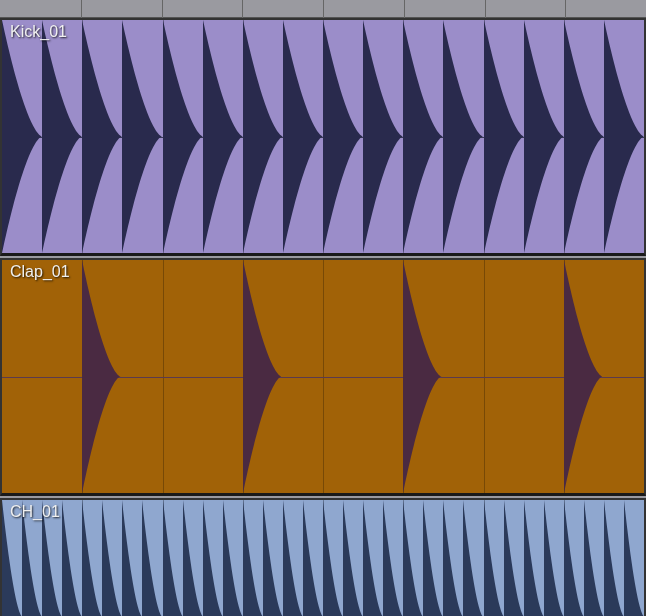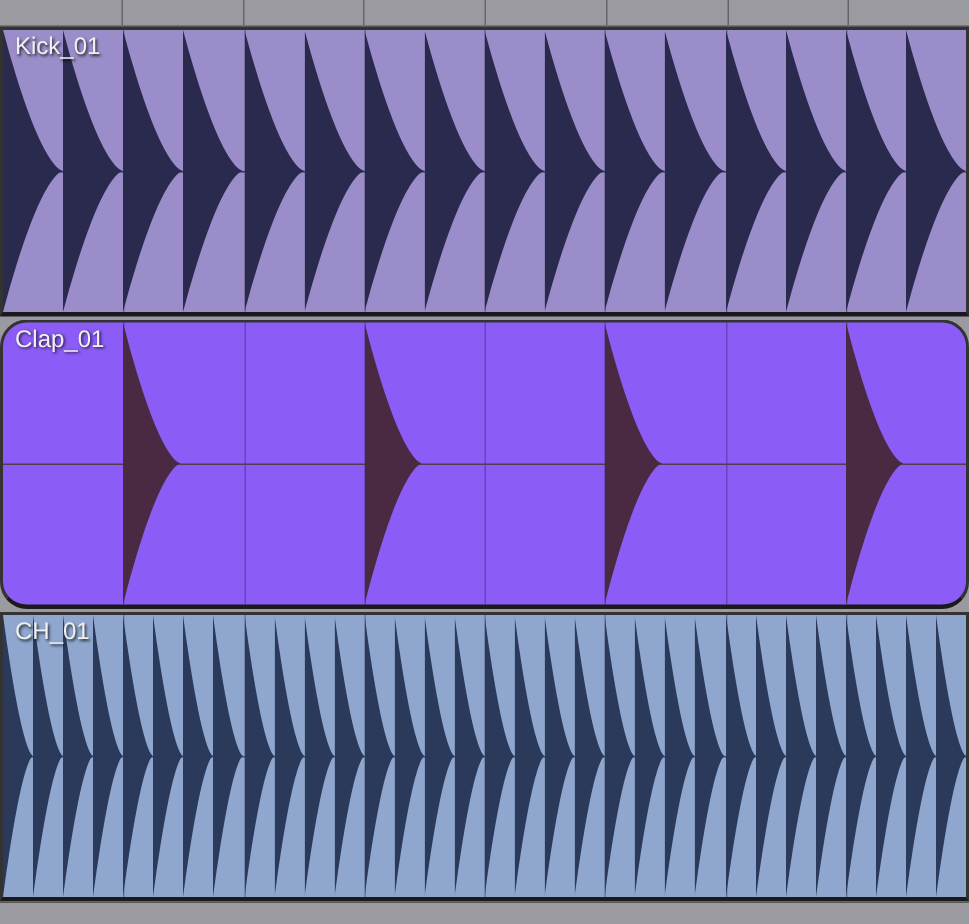--- a/index.html
+++ b/index.html
@@ -19,21 +19,21 @@
     height: 18px;
     background: #666;
   }
   
   .tracks { width: 100%; }
   
   .track {
     border: 2px solid #333;
     border-bottom: 3px solid #1a1a1a;
     position: relative;
-    height: 193px;
+    height: 238px;
     margin-bottom: 2px;
   }
   .track:last-child { margin-bottom: 0; padding-left: 44px; }
   
   .track-label {
     position: absolute;
     top: 0;
     left: 0;
     padding: 3px 8px;
     font-size: 16px;
@@ -175,21 +175,21 @@
             <path d="M0,50 L0.00,0.00 L2.50,1.98 L5.00,3.94 L7.50,5.86 L10.00,7.76 L12.50,9.62 L15.00,11.45 L17.50,13.25 L20.00,15.01 L22.50,16.75 L25.00,18.45 L27.50,20.11 L30.00,21.74 L32.50,23.34 L35.00,24.90 L37.50,26.43 L40.00,27.92 L42.50,29.37 L45.00,30.79 L47.50,32.17 L50.00,33.51 L52.50,34.81 L55.00,36.06 L57.50,37.28 L60.00,38.46 L62.50,39.59 L65.00,40.68 L67.50,41.72 L70.00,42.72 L72.50,43.66 L75.00,44.56 L77.50,45.40 L80.00,46.19 L82.50,46.93 L85.00,47.60 L87.50,48.21 L90.00,48.74 L92.50,49.21 L95.00,49.59 L97.50,49.86 L100.00,50.00 L100,50 L100.00,50.00 L97.50,50.14 L95.00,50.41 L92.50,50.79 L90.00,51.26 L87.50,51.79 L85.00,52.40 L82.50,53.07 L80.00,53.81 L77.50,54.60 L75.00,55.44 L72.50,56.34 L70.00,57.28 L67.50,58.28 L65.00,59.32 L62.50,60.41 L60.00,61.54 L57.50,62.72 L55.00,63.94 L52.50,65.19 L50.00,66.49 L47.50,67.83 L45.00,69.21 L42.50,70.63 L40.00,72.08 L37.50,73.57 L35.00,75.10 L32.50,76.66 L30.00,78.26 L27.50,79.89 L25.00,81.55 L22.50,83.25 L20.00,84.99 L17.50,86.75 L15.00,88.55 L12.50,90.38 L10.00,92.24 L7.50,94.14 L5.00,96.06 L2.50,98.02 L0.00,100.00 Z" fill="#292a4d"></path>
           </svg>
         </div>
         <div class="hit" style="left: 93.75%; width: 6.25%;">
           <svg viewBox="0 0 100 100" preserveAspectRatio="none">
             <path d="M0,50 L0.00,0.00 L2.50,1.98 L5.00,3.94 L7.50,5.86 L10.00,7.76 L12.50,9.62 L15.00,11.45 L17.50,13.25 L20.00,15.01 L22.50,16.75 L25.00,18.45 L27.50,20.11 L30.00,21.74 L32.50,23.34 L35.00,24.90 L37.50,26.43 L40.00,27.92 L42.50,29.37 L45.00,30.79 L47.50,32.17 L50.00,33.51 L52.50,34.81 L55.00,36.06 L57.50,37.28 L60.00,38.46 L62.50,39.59 L65.00,40.68 L67.50,41.72 L70.00,42.72 L72.50,43.66 L75.00,44.56 L77.50,45.40 L80.00,46.19 L82.50,46.93 L85.00,47.60 L87.50,48.21 L90.00,48.74 L92.50,49.21 L95.00,49.59 L97.50,49.86 L100.00,50.00 L100,50 L100.00,50.00 L97.50,50.14 L95.00,50.41 L92.50,50.79 L90.00,51.26 L87.50,51.79 L85.00,52.40 L82.50,53.07 L80.00,53.81 L77.50,54.60 L75.00,55.44 L72.50,56.34 L70.00,57.28 L67.50,58.28 L65.00,59.32 L62.50,60.41 L60.00,61.54 L57.50,62.72 L55.00,63.94 L52.50,65.19 L50.00,66.49 L47.50,67.83 L45.00,69.21 L42.50,70.63 L40.00,72.08 L37.50,73.57 L35.00,75.10 L32.50,76.66 L30.00,78.26 L27.50,79.89 L25.00,81.55 L22.50,83.25 L20.00,84.99 L17.50,86.75 L15.00,88.55 L12.50,90.38 L10.00,92.24 L7.50,94.14 L5.00,96.06 L2.50,98.02 L0.00,100.00 Z" fill="#292a4d"></path>
           </svg>
         </div>
       </div>
     </div>
-    <div class="track" style="background: #8b5cf6; border-radius: 18px;">
+    <div class="track" style="background: #a16207;">
       <div class="track-label">Clap_01</div>
       <div class="clip-area">
         <div class="gridline" style="left: 12.5%;"></div>
         <div class="gridline" style="left: 25%;"></div>
         <div class="gridline" style="left: 37.5%;"></div>
         <div class="gridline" style="left: 50%;"></div>
         <div class="gridline" style="left: 62.5%;"></div>
         <div class="gridline" style="left: 75%;"></div>
         <div class="gridline" style="left: 87.5%;"></div>
         <div class="centerline" style="background: rgb(90, 58, 78);"></div>

